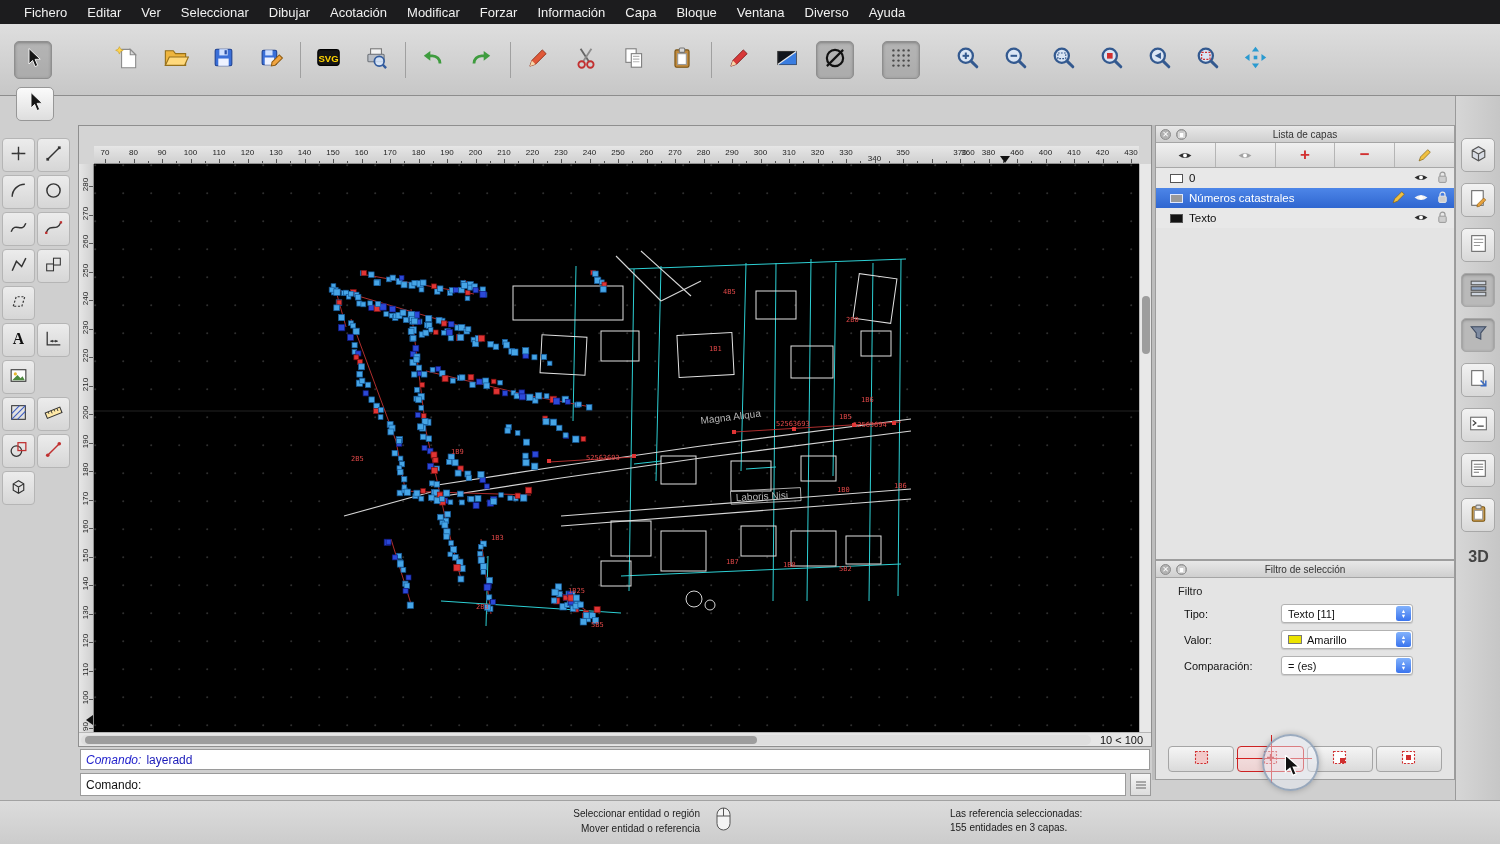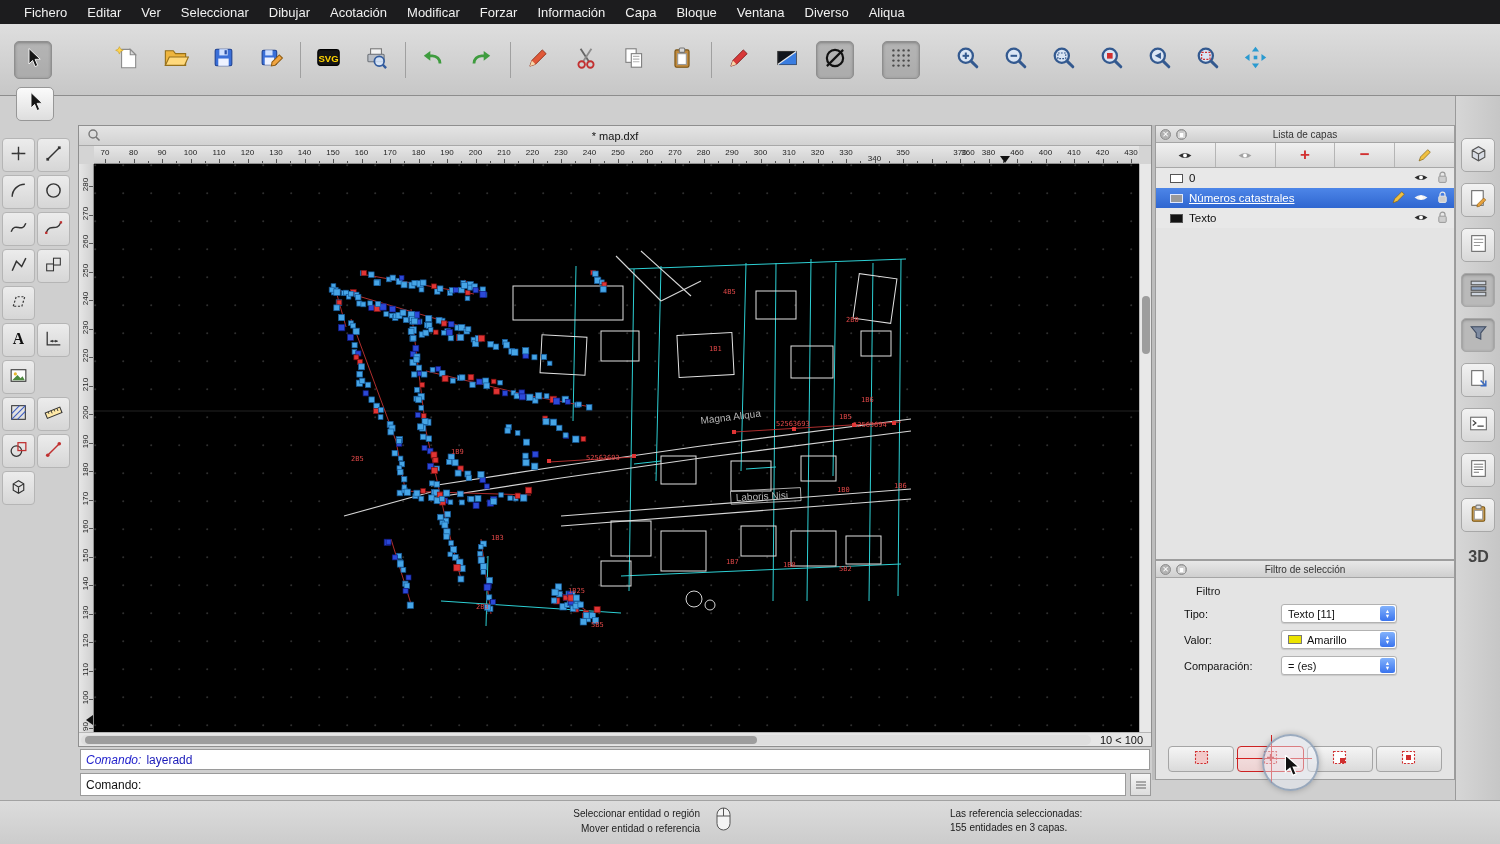--- a/index.html
+++ b/index.html
@@ -67,26 +67,26 @@
 .phdr{height:17px;background:linear-gradient(#e8e8e8,#cfcfcf);border-bottom:1px solid #a5a5a5;position:relative;display:flex;align-items:center;justify-content:center;font-size:10px;color:#333;}
 .phdr .wbtns{position:absolute;left:4px;top:3px;display:flex;gap:5px;}
 .wbtn{width:11px;height:11px;border-radius:50%;background:#b2b2b2;border:1px solid #8e8e8e;color:#fff;font-size:8px;line-height:9px;text-align:center;}
 .layer-toolbar{height:25px;display:flex;border-bottom:1px solid #a8a8a8;background:linear-gradient(#f0f0f0,#d8d8d8);}
 .ltb{flex:1;border-right:1px solid #b5b5b5;display:flex;align-items:center;justify-content:center;font-size:15px;font-weight:bold;}
 .ltb:last-child{border-right:none;}
 .layer-rows{background:#e8e8e8;}
 .lrow{height:20px;display:flex;align-items:center;padding:0 6px 0 14px;font-size:11.5px;color:#111;gap:6px;}
 .lrow .swatch{width:13px;height:9px;border:1px solid #555;flex:0 0 auto;}
 .lrow .lname{flex:1;white-space:nowrap;overflow:hidden;}
-.lrow.sel{background:linear-gradient(#4d86e8,#2f66d0);color:#fff;text-decoration:underline;}
+.lrow.sel{background:linear-gradient(#4d86e8,#2f66d0);color:#fff;}
 .licons{display:flex;gap:8px;align-items:center;}
-.filter-group-label{margin:7px 0 0 40px;font-size:11px;color:#222;}
+.filter-group-label{margin:7px 0 0 22px;font-size:11px;color:#222;}
 .frow{display:flex;align-items:center;margin:7px 0 0 28px;height:19px;}
 .frow .flabel{width:97px;font-size:11px;color:#111;}
-.mac-select{position:relative;width:116px;background:#fff;border:1px solid #b2b2b2;border-radius:3px;height:19px;display:flex;align-items:center;padding:0 20px 0 6px;font-size:11px;color:#111;box-shadow:0 1px 1px rgba(0,0,0,0.12);}
+.mac-select{position:relative;width:132px;background:#fff;border:1px solid #b2b2b2;border-radius:3px;height:19px;display:flex;align-items:center;padding:0 20px 0 6px;font-size:11px;color:#111;box-shadow:0 1px 1px rgba(0,0,0,0.12);}
 .mac-select .stepper{position:absolute;right:1px;top:1px;width:15px;height:15px;border-radius:2.5px;background:linear-gradient(#82b2fc,#3a74ee);color:#fff;display:flex;flex-direction:column;align-items:center;justify-content:center;font-size:5.5px;line-height:5px;}
 .vswatch{width:14px;height:9px;background:#ece400;border:1px solid #777;margin-right:5px;flex:0 0 auto;}
 .fbuttons{position:absolute;left:12px;right:12px;bottom:7px;display:flex;gap:3px;}
 .fbtn{flex:1;height:26px;background:linear-gradient(#f5f5f5,#dadada);border:1px solid #a5a5a5;border-radius:4px;display:flex;align-items:center;justify-content:center;position:relative;}
 .fbtn.clicked{border:1.5px solid #cc2222;background:linear-gradient(#f7e4e4,#ecd2d2);}
 
 
 .xhair-h{position:absolute;left:1236px;top:758px;width:76px;height:0;border-top:1.5px solid #d42020;z-index:60;}
 .xhair-v{position:absolute;left:1271px;top:735px;width:0;height:48px;border-left:1.5px solid #d42020;z-index:60;}
 .click-circle{position:absolute;left:1262px;top:734px;width:57px;height:57px;border-radius:50%;background:rgba(235,240,248,0.45);border:2px solid rgba(130,150,175,0.75);box-shadow:0 0 6px rgba(0,0,0,0.25);z-index:61;}
@@ -112,21 +112,21 @@
       <div class="mitem">Seleccionar</div>
       <div class="mitem">Dibujar</div>
       <div class="mitem">Acotación</div>
       <div class="mitem">Modificar</div>
       <div class="mitem">Forzar</div>
       <div class="mitem">Información</div>
       <div class="mitem">Capa</div>
       <div class="mitem">Bloque</div>
       <div class="mitem">Ventana</div>
       <div class="mitem">Diverso</div>
-      <div class="mitem">Aliqua</div>
+      <div class="mitem">Ayuda</div>
     </div>
 
   <div class="toolbar" id="main-toolbar">
       <div class="tbtn pressed">
         <span><svg viewBox="0 0 24 24" width="24" height="24">
             <path d="M8 2.5 L8 18 L11.6 14.4 L14.1 20.6 L16.7 19.4 L14.1 13.4 L19.2 13.2 Z" fill="#161616" stroke="#fafafa" stroke-width="0.9"></path>
           </svg></span>
       </div>
       <div class="tspace" style="width: 46px;"></div>
       <div class="tbtn">
@@ -418,29 +418,20 @@
       </div>
       <div class="pbtn">
         <span><svg viewBox="0 0 20 20" width="21" height="21">
             <path d="M5 7.5 L10 4.5 L15 7.5 L15 13.5 L10 16.5 L5 13.5 Z M5 7.5 L10 10.5 L15 7.5 M10 10.5 V16.5" fill="none" stroke="#333" stroke-width="1.1"></path>
           </svg></span>
       </div>
       <div class="pbtn empty"></div>
     </div>
 
   <div class="canvas-window">
-    <div class="canvas-title">
-      <span class="loupe">
-        <svg width="14" height="14" viewBox="0 0 14 14">
-            <circle cx="6" cy="6" r="4" fill="none" stroke="#777" stroke-width="1.4"></circle>
-            <line x1="9" y1="9" x2="12.5" y2="12.5" stroke="#777" stroke-width="1.6"></line>
-          </svg>
-      </span>
-      <span>* map.dxf</span>
-    </div>
     <div class="h-ruler" id="h-ruler">
         <span class="rl" style="left: 11px;">70</span>
         <span class="tick" style="left: 11px;"></span>
         <span class="tick" style="left: 25.25px; height: 2px;"></span>
         <span class="rl" style="left: 39.5px;">80</span>
         <span class="tick" style="left: 39.5px;"></span>
         <span class="tick" style="left: 53.75px; height: 2px;"></span>
         <span class="rl" style="left: 68px;">90</span>
         <span class="tick" style="left: 68px;"></span>
         <span class="tick" style="left: 82.25px; height: 2px;"></span>

